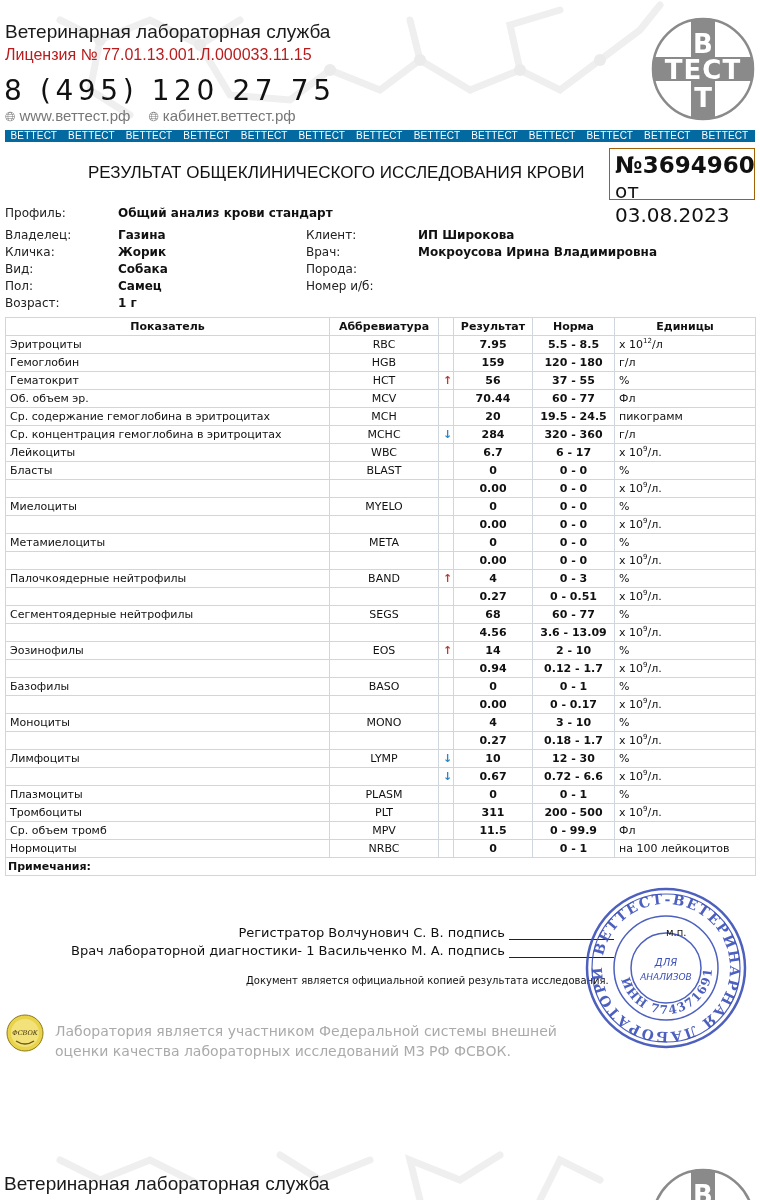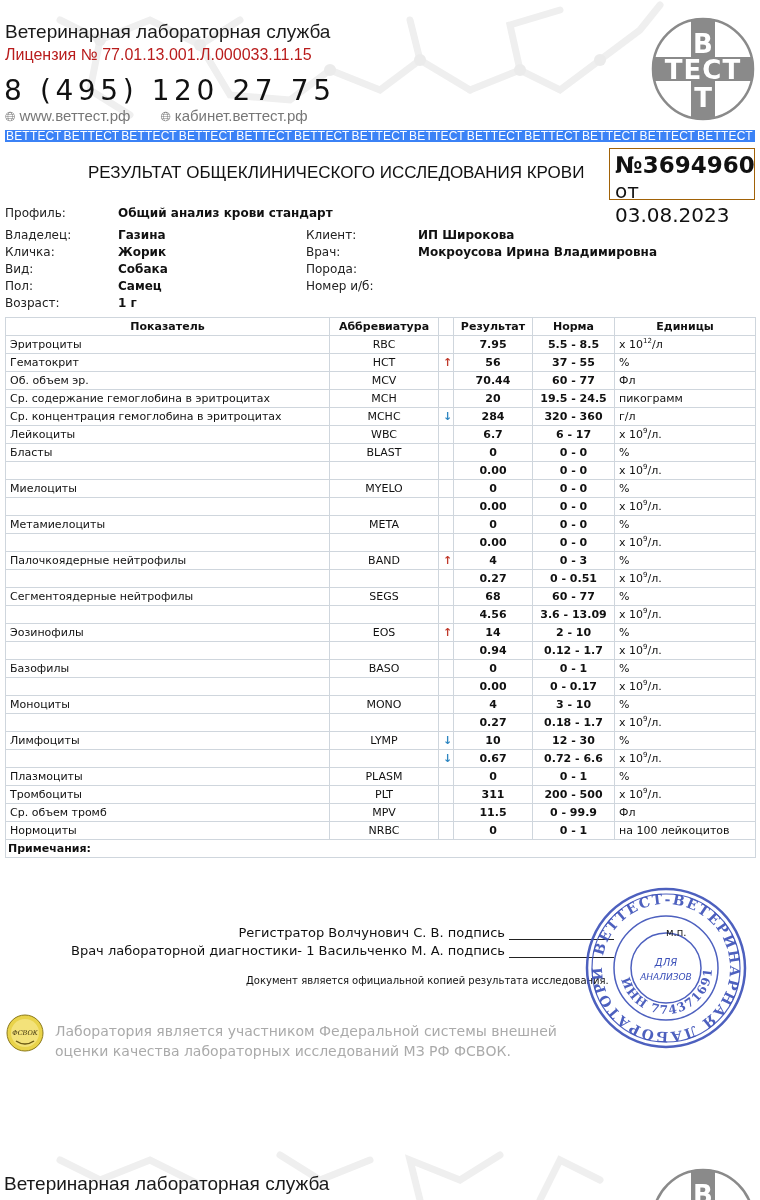--- a/index.html
+++ b/index.html
@@ -6,24 +6,24 @@
   body {
     width: 760px; height: 1200px; overflow: hidden; position: relative;
     background: #ffffff; color: #111;
     font-family: "DejaVu Sans", sans-serif;
   }
   .bgnet { position: absolute; left: 0; top: 0; width: 760px; height: 150px; pointer-events: none; }
   .bgnet2 { position: absolute; left: 0; top: 1140px; width: 760px; height: 60px; pointer-events: none; }
   .lab-name { position: absolute; left: 5px; top: 21px; font-family: "Liberation Sans", sans-serif; font-size: 19px; color: #1a1a1a; }
   .license { position: absolute; left: 5px; top: 46px; font-family: "Liberation Sans", sans-serif; font-size: 16px; color: #b91c1c; }
   .phone { position: absolute; left: 4px; top: 74px; font-family: "DejaVu Sans", sans-serif; font-size: 28px; letter-spacing: 4.6px; color: #111; }
-  .links { position: absolute; left: 5px; top: 107px; font-family: "Liberation Sans", sans-serif; font-size: 15px; color: #777; display: flex; gap: 30px; }
+  .links { position: absolute; left: 5px; top: 107px; font-family: "Liberation Sans", sans-serif; font-size: 15px; color: #777; display: flex; gap: 18px; }
   .links span.g { font-size: 13px; margin-right: 4px; }
   .logo { position: absolute; left: 651px; top: 17px; width: 104px; height: 104px; }
-  .stripe { position: absolute; left: 5px; top: 130px; width: 750px; height: 12px; background: #3b82f6; color: #fff; font-family: "Liberation Sans", sans-serif; font-size: 12px; line-height: 12px; white-space: nowrap; overflow: hidden; display: flex; }
+  .stripe { position: absolute; left: 5px; top: 130px; width: 750px; height: 12px; background: #0369a1; color: #fff; font-family: "Liberation Sans", sans-serif; font-size: 10px; line-height: 12px; white-space: nowrap; overflow: hidden; display: flex; }
   .stripe span { width: 57.6px; text-align: center; flex: none; letter-spacing: 0.2px; }
   .title { position: absolute; left: 60px; top: 163px; font-family: "Liberation Sans", sans-serif; font-size: 17px; color: #111; margin-left: 28px; }
   .numbox { position: absolute; left: 609px; top: 148px; width: 144px; height: 50px; border: 1px solid #a16207; }
   .numbox .num { position: absolute; left: 5px; top: 3px; font-size: 23px; font-weight: bold; }
   .numbox .date { position: absolute; left: 5px; top: 30px; font-size: 20px; }
   .info { position: absolute; font-size: 12px; }
   .info .lbl { position: absolute; white-space: nowrap; color: #222; }
   .info .val { position: absolute; white-space: nowrap; font-weight: bold; }
   table.res { position: absolute; left: 5px; top: 317px; width: 750px; border-collapse: collapse; font-size: 11px; table-layout: fixed; padding-left: 13px; }
   table.res td, table.res th { border: 1px solid #cfd6dd; height: 17px; padding: 0 4px; line-height: 17px; white-space: nowrap; overflow: hidden; }
@@ -154,20 +154,28 @@
   <tbody id="tbody">
       <tr>
         <td>Эритроциты</td>
         <td class="c">RBC</td>
         <td class="arrow"></td>
         <td class="b">7.95</td>
         <td class="b">5.5 - 8.5</td>
         <td><span>x 10</span><sup>12</sup><span>/л</span></td>
       </tr>
       <tr>
+        <td>Гемоглобин</td>
+        <td class="c">HGB</td>
+        <td class="arrow"></td>
+        <td class="b">159</td>
+        <td class="b">120 - 180</td>
+        <td><span>г/л</span></td>
+      </tr>
+      <tr>
         <td>Гематокрит</td>
         <td class="c">HCT</td>
         <td class="arrow"><span class="up">↑</span></td>
         <td class="b">56</td>
         <td class="b">37 - 55</td>
         <td><span>%</span></td>
       </tr>
       <tr>
         <td>Об. объем эр.</td>
         <td class="c">MCV</td>

